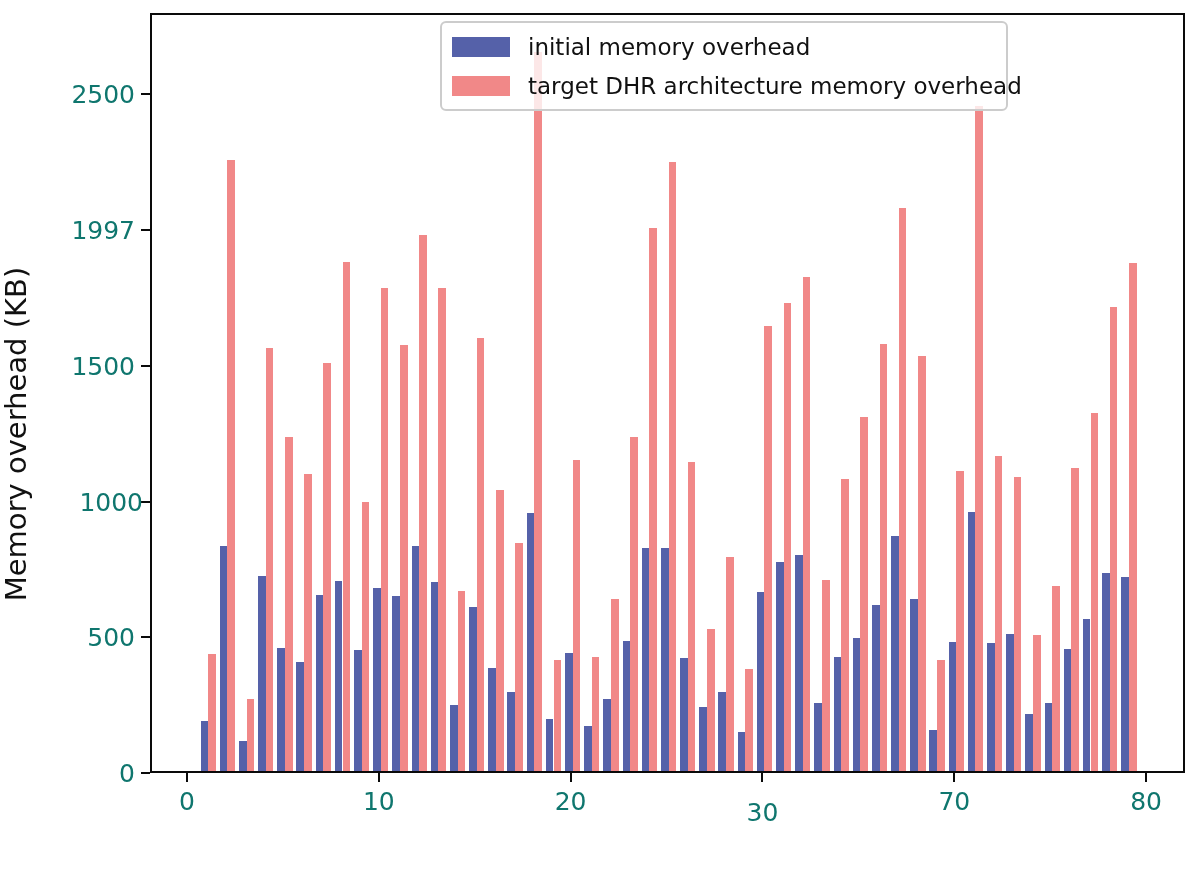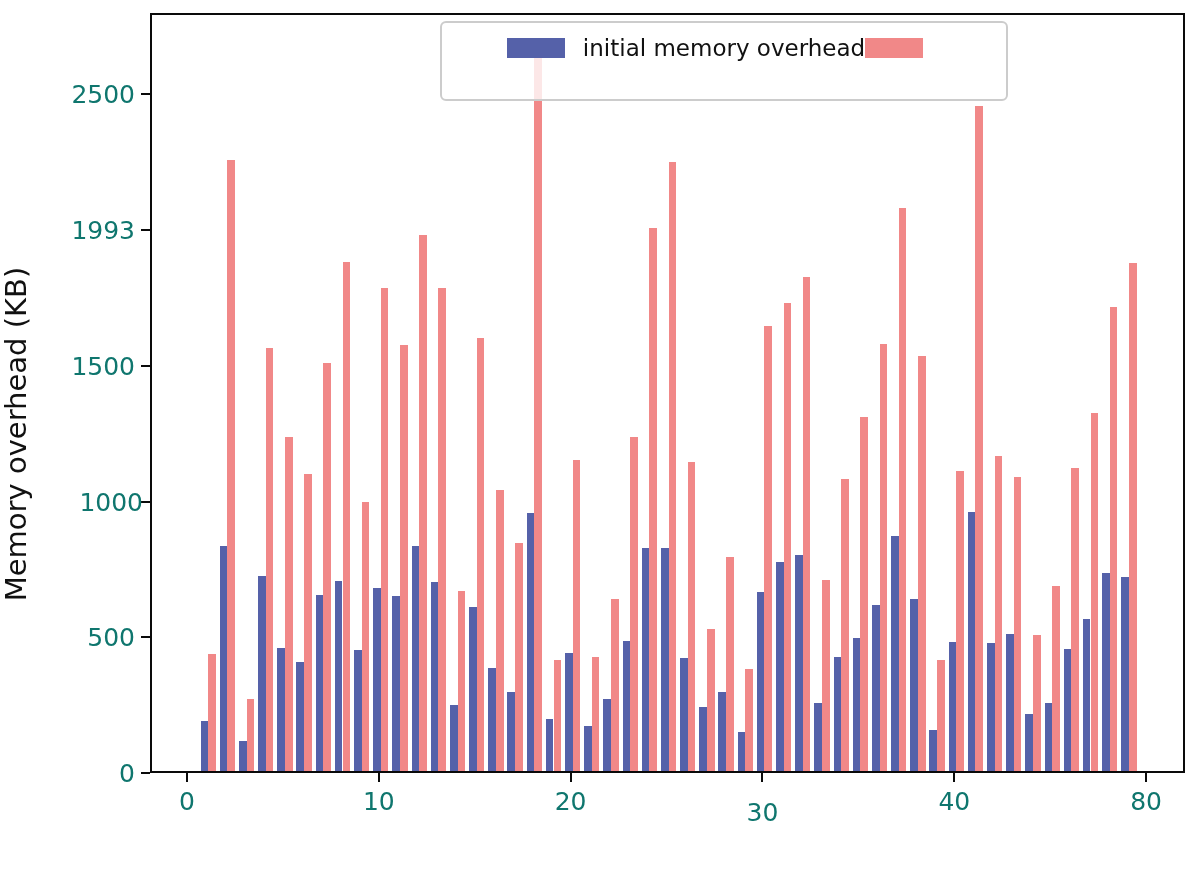--- a/index.html
+++ b/index.html
@@ -32,27 +32,27 @@
     left:16px;top:434px;
     transform:translate(-50%,-50%) rotate(-90deg) translate(0,0);
     transform-origin:center center;
   }
   #x-axis-label{
     left:667px;top:814px;
     transform:translateX(-50%);
   }
   #legend{
     position:absolute;
-    left:440px;top:21px;width:568px;height:80px;
+    left:440px;top:21px;width:568px;height:90px;
     background:rgba(255,255,255,0.8);
     border:2px solid #cccccc;
     border-radius:6px;
     box-sizing:border-box;
     z-index:5;
-    display:flex;flex-direction:row;justify-content:center;
+    display:flex;flex-direction:column;justify-content:center;
     padding:4px 10px;
   }
   .legend-row{display:flex;align-items:center;height:41px;}
   .legend-swatch{width:58px;height:20px;margin-right:18px;flex:0 0 auto;}
   .legend-label{font-size:23px;color:#111111;white-space:nowrap;}
 </style>
 </head>
 <body>
 
 <div id="figure">
@@ -164,40 +164,41 @@
   <div id="ticks-layer">
       <div class="tick" style="left: 186px; top: 773px; width: 2px; height: 9px;"></div>
       <div class="tick-label" style="left: 187px; top: 789px; transform: translateX(-50%);">0</div>
       <div class="tick" style="left: 377.8px; top: 773px; width: 2px; height: 9px;"></div>
       <div class="tick-label" style="left: 378.8px; top: 789px; transform: translateX(-50%);">10</div>
       <div class="tick" style="left: 569.6px; top: 773px; width: 2px; height: 9px;"></div>
       <div class="tick-label" style="left: 570.6px; top: 789px; transform: translateX(-50%);">20</div>
       <div class="tick" style="left: 761.4px; top: 773px; width: 2px; height: 9px;"></div>
       <div class="tick-label" style="left: 762.4px; top: 789px; transform: translateX(-50%); margin-top: 11px;">30</div>
       <div class="tick" style="left: 953.3px; top: 773px; width: 2px; height: 9px;"></div>
-      <div class="tick-label" style="left: 954.3px; top: 789px; transform: translateX(-50%);">40</div>
+      <div class="tick-label" style="left: 954.3px; top: 789px; transform: translateX(-50%);">70</div>
       <div class="tick" style="left: 1145.1px; top: 773px; width: 2px; height: 9px;"></div>
       <div class="tick-label" style="left: 1146.1px; top: 789px; transform: translateX(-50%);">80</div>
       <div class="tick" style="left: 141px; top: 772px; width: 9px; height: 2px;"></div>
       <div class="tick-label y-tick-label" style="left: 40px; width: 95px; top: 761px;">0</div>
       <div class="tick" style="left: 141px; top: 636.3px; width: 9px; height: 2px;"></div>
       <div class="tick-label y-tick-label" style="left: 40px; width: 95px; top: 625.3px;">500</div>
       <div class="tick" style="left: 141px; top: 500.6px; width: 9px; height: 2px;"></div>
       <div class="tick-label y-tick-label" style="left: 48px; width: 95px; top: 489.6px;">1000</div>
       <div class="tick" style="left: 141px; top: 364.9px; width: 9px; height: 2px;"></div>
       <div class="tick-label y-tick-label" style="left: 40px; width: 95px; top: 353.9px;">1500</div>
       <div class="tick" style="left: 141px; top: 229.1px; width: 9px; height: 2px;"></div>
-      <div class="tick-label y-tick-label" style="left: 40px; width: 95px; top: 218.1px;">1993</div>
+      <div class="tick-label y-tick-label" style="left: 40px; width: 95px; top: 218.1px;">1997</div>
       <div class="tick" style="left: 141px; top: 93.4px; width: 9px; height: 2px;"></div>
       <div class="tick-label y-tick-label" style="left: 40px; width: 95px; top: 82.4px;">2500</div>
     </div>
 
   <div id="legend">
     <div class="legend-row">
       <div class="legend-swatch" id="swatch-0" style="background: rgb(85, 97, 169);"></div>
       <div class="legend-label">initial memory overhead</div>
     </div>
     <div class="legend-row">
       <div class="legend-swatch" id="swatch-1" style="background: rgb(241, 136, 136);"></div>
+      <div class="legend-label">target DHR architecture memory overhead</div>
     </div>
   </div>
 
 </div>
 
 </body></html>

